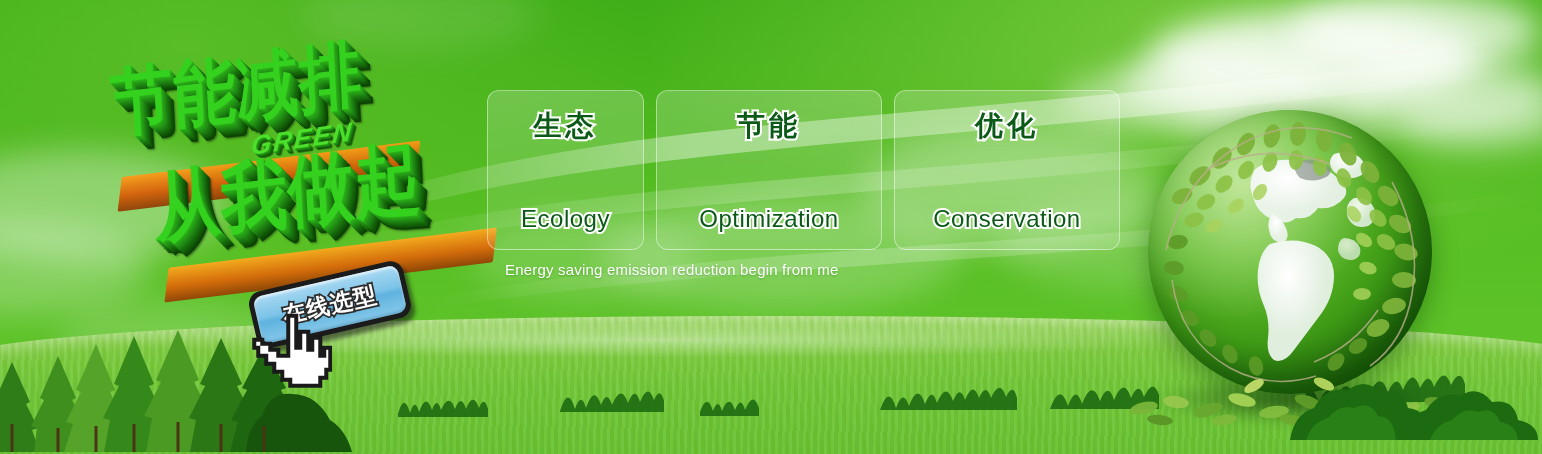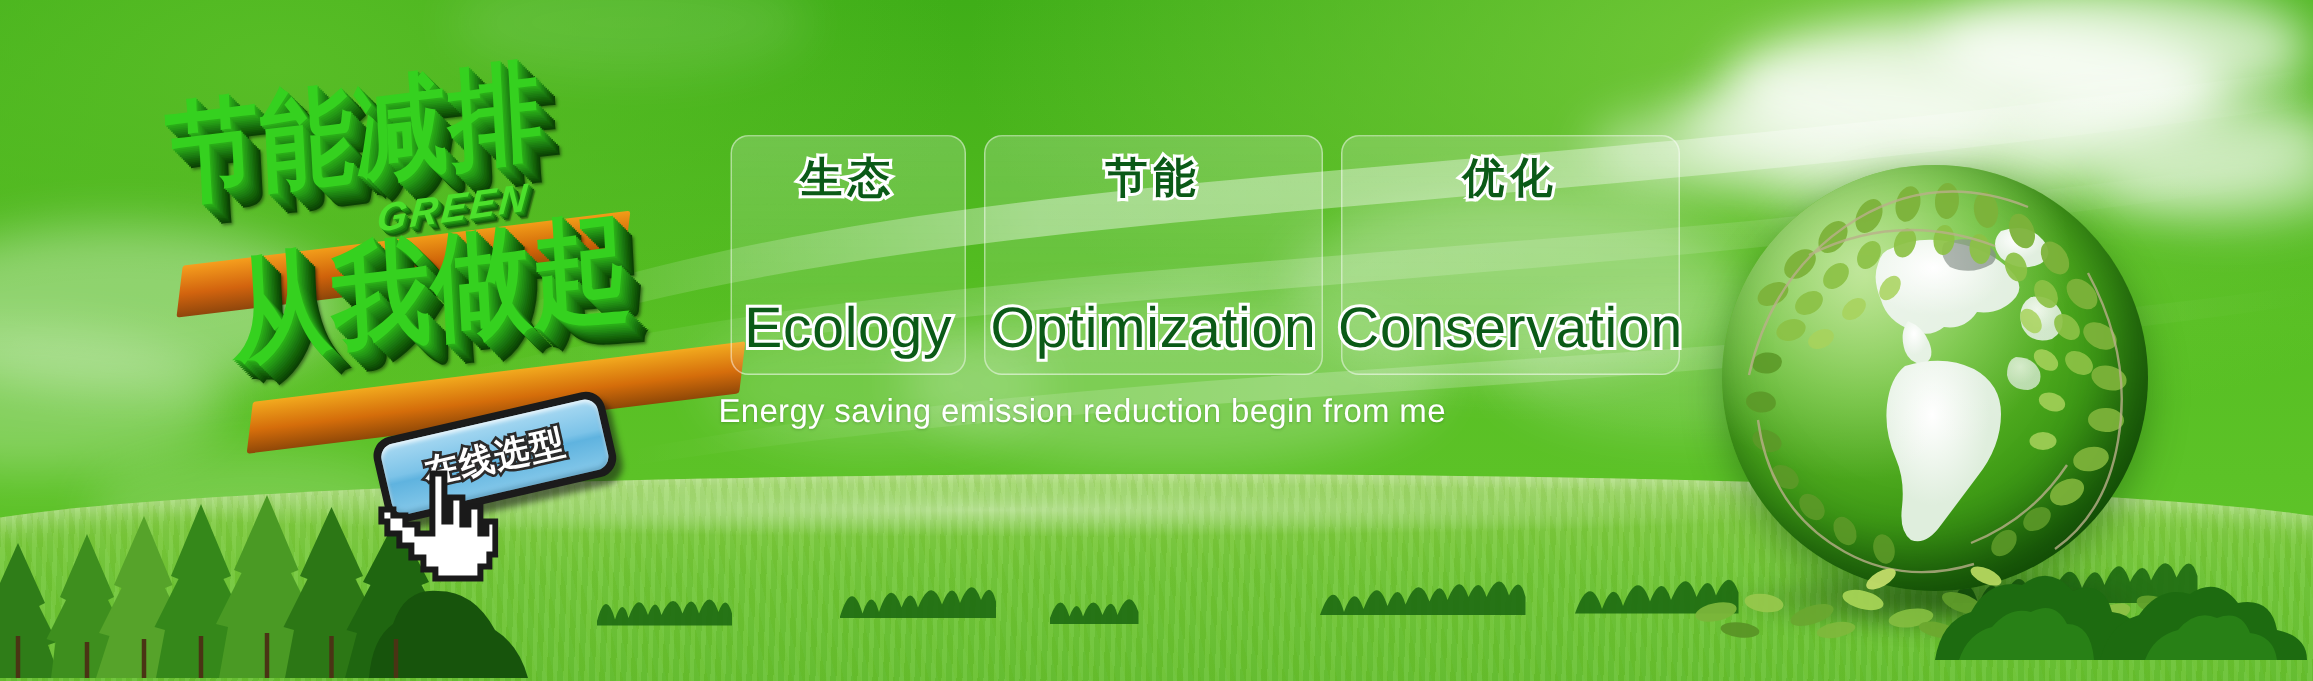--- a/index.html
+++ b/index.html
@@ -136,32 +136,32 @@
   }
   .card.wide{ width:226px; }
   .card-cn{
     font-size:28px; font-weight:bold;
     color:#0b5a17;
     -webkit-text-stroke:4px #ffffff;
     paint-order:stroke fill;
     letter-spacing:4px;
   }
   .card-en{
-    font-size:38px;
+    font-size:24px;
     color:#0b5a17;
     -webkit-text-stroke:4px #ffffff;
     paint-order:stroke fill;
     letter-spacing:.5px;
     margin-top:32px;
   }
 
   
   .tagline{
-    position:absolute; left:479px; top:261px;
-    font-size:22px;
+    position:absolute; left:505px; top:261px;
+    font-size:15px;
     color:#ffffff;
     letter-spacing:.2px;
     text-shadow:0 1px 2px rgba(0,60,0,.25);
   }
 
   
   .cta-wrap{
     position:absolute; left:253px; top:274px;
     width:170px; height:78px;
     transform:rotate(-13deg);

